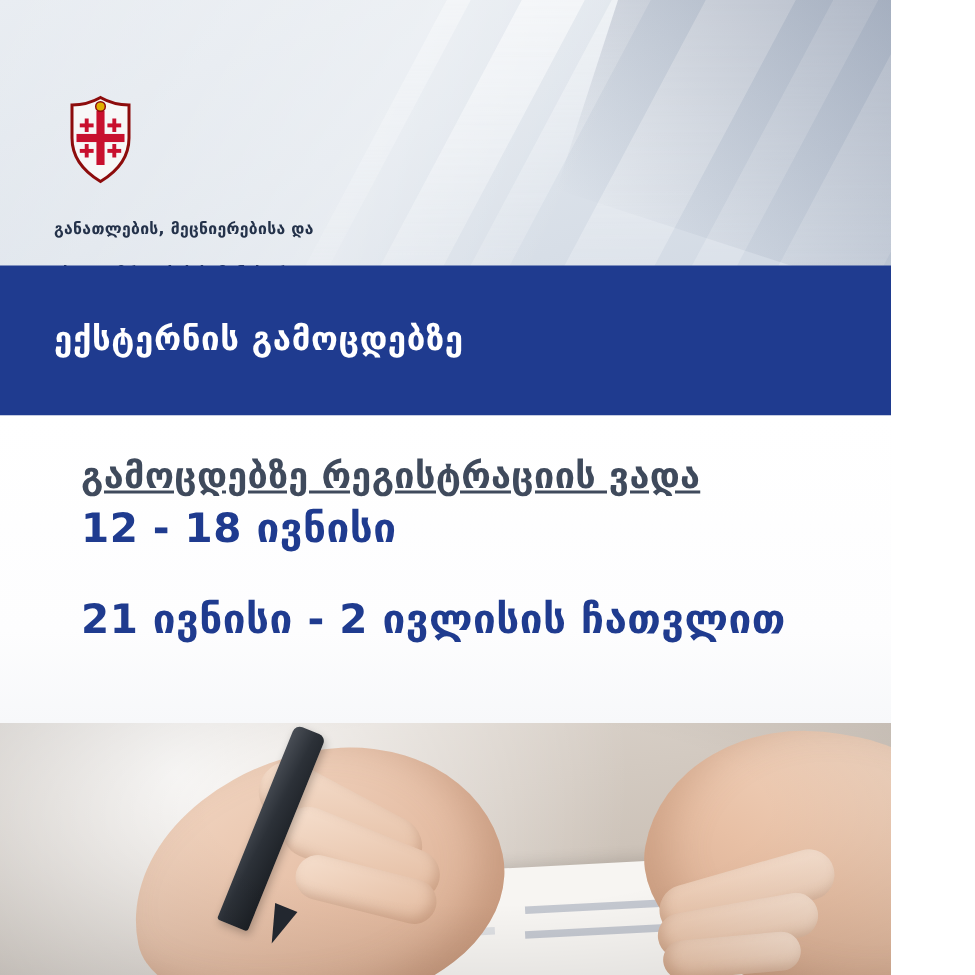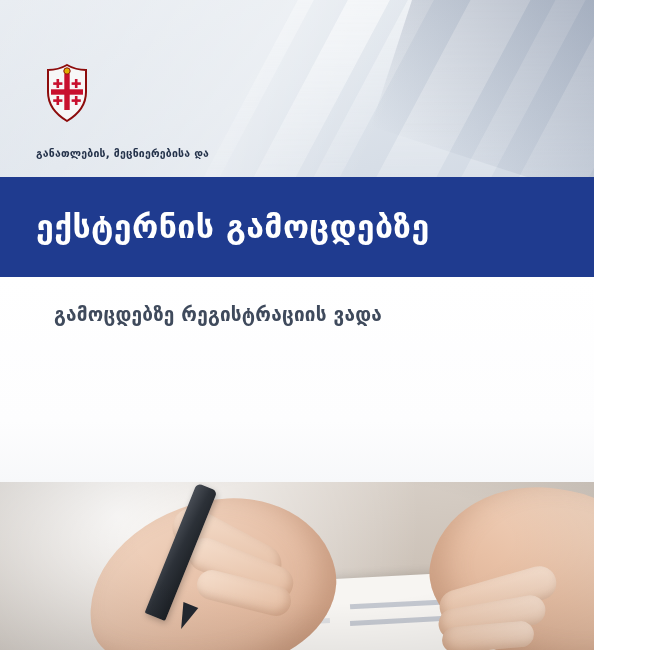--- a/index.html
+++ b/index.html
@@ -74,39 +74,40 @@
     left:0; top:177px;
     width:650px; height:100px;
     background:#1f3b8f;
     display:flex;
     flex-direction:column;
     justify-content:center;
     padding-left:36px;
   }
   .band-line {
     color:#ffffff;
-    font-size:32px;
+    font-size:22px;
     font-weight:700;
     line-height:1.28;
     letter-spacing:.4px;
   }
 
   
   .info {
     position:absolute;
     left:0; top:277px;
     width:650px; height:205px;
     background:linear-gradient(180deg, #ffffff 0%, #fdfdfe 70%, #f7f8fa 100%);
     padding:26px 36px 0 54px;
   }
   .info-label {
     color:#3f4a5c;
-    font-size:19px;
+    font-size:24px;
     font-weight:700;
     letter-spacing:.2px;
+    text-decoration:underline;
   }
   .info-value {
     color:#1f3b8f;
     font-size:27px;
     font-weight:700;
     letter-spacing:.3px;
     margin-top:6px;
     line-height:1.22;
   }
   .gap { height:22px; }
@@ -242,21 +243,23 @@
       <div>ახალგაზრდობის სამინისტრო</div>
     </div>
   </div>
 
   <div class="band">
     <div class="band-line">ექსტერნის გამოცდებზე</div>
   </div>
 
   <div class="info">
     <div class="info-label">გამოცდებზე რეგისტრაციის ვადა</div>
+    <div class="info-value">12 - 18 ივნისი</div>
     <div class="gap"></div>
+    <div class="info-value">21 ივნისი - 2 ივლისის ჩათვლით</div>
   </div>
 
   <div class="photo">
     <div class="desk"></div>
     <div class="paper"></div>
     <div class="paper-line pl1"></div>
     <div class="paper-line pl2"></div>
     <div class="paper-line pl3"></div>
     <div class="paper-line pl4"></div>
 

